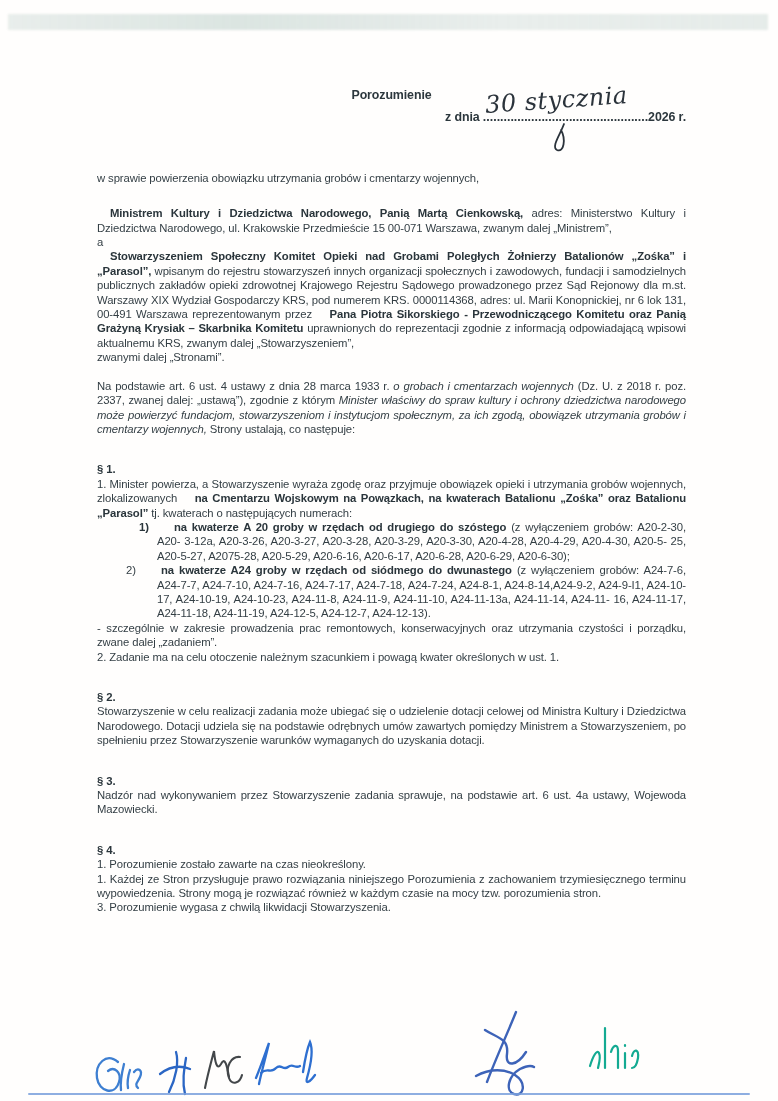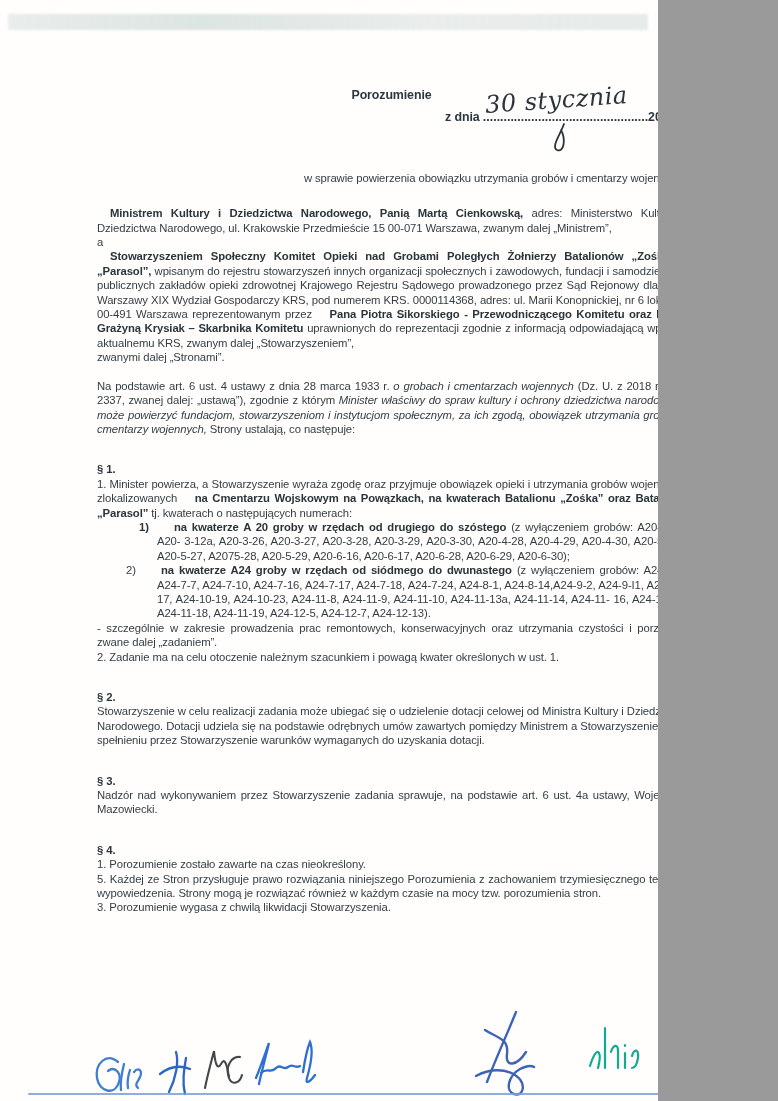--- a/index.html
+++ b/index.html
@@ -1,18 +1,18 @@
 <!DOCTYPE html>
 <html lang="pl"><head>
 <meta charset="utf-8">
 <style>
   html,body{margin:0;padding:0;background:#9a9a9a;}
   .page{
     position:relative;
-    width:658px;height:1101px;
+    width:778px;height:1101px;
     background:#fffefd;
     overflow:hidden;
     font-family:"Liberation Sans", sans-serif;
     color:#333e44;
   }
   
   .scan-band{
     position:absolute;top:14px;left:8px;right:10px;height:16px;
     background:linear-gradient(90deg, rgba(205,219,214,.45), rgba(190,208,203,.55) 30%, rgba(200,215,210,.4) 65%, rgba(205,219,214,.5));
     filter:blur(1px);
@@ -36,21 +36,21 @@
     position:absolute;left:2px;top:-17px;
     font-family:"DejaVu Serif", serif;font-style:italic;font-weight:400;
     font-size:24px;color:#2b333b;white-space:nowrap;
     transform:rotate(-4deg);letter-spacing:.5px;
   }
   .hand-flourish{position:absolute;left:66px;top:13px;}
   .j{text-align:justify;}
   .b{font-weight:bold;color:#2a353b;margin-left:13px;}
   .i{font-style:italic;}
   p{margin:0;}
-  .intro{margin-top:46px;text-align:right;}
+  .intro{margin-top:46px;}
   .blockline{display:block;}
   .mt1{margin-top:14px;}
   .mt2{margin-top:26px;}
   .mt-small{margin-top:21px;}
   .heading{font-weight:bold;color:#2a353b;}
   .subitem{
     padding-left:60px;text-indent:-31px;text-align:justify;
   }
   .subnum{display:inline-block;width:22px;text-indent:0;}
   .sig{position:absolute;}
@@ -99,21 +99,21 @@
     <div>2.  Zadanie ma na celu otoczenie należnym szacunkiem i powagą kwater określonych w ust. 1.</div>
 
     <div class="heading mt2">§ 2.</div>
     <p class="j">Stowarzyszenie w celu realizacji zadania może ubiegać się o udzielenie dotacji celowej od Ministra Kultury i Dziedzictwa Narodowego. Dotacji udziela się na podstawie odrębnych umów zawartych pomiędzy Ministrem a Stowarzyszeniem, po spełnieniu przez Stowarzyszenie warunków wymaganych do uzyskania dotacji.</p>
 
     <div class="heading mt2">§ 3.</div>
     <p class="j">Nadzór nad wykonywaniem przez Stowarzyszenie zadania sprawuje, na podstawie art. 6 ust. 4a ustawy, Wojewoda Mazowiecki.</p>
 
     <div class="heading mt2">§ 4.</div>
     <div>1.  Porozumienie zostało zawarte na czas nieokreślony.</div>
-    <p class="j">5.  Każdej ze Stron przysługuje prawo rozwiązania niniejszego Porozumienia z zachowaniem trzymiesięcznego terminu wypowiedzenia. Strony mogą je rozwiązać również w każdym czasie na mocy tzw. porozumienia stron.</p>
+    <p class="j">1.  Każdej ze Stron przysługuje prawo rozwiązania niniejszego Porozumienia z zachowaniem trzymiesięcznego terminu wypowiedzenia. Strony mogą je rozwiązać również w każdym czasie na mocy tzw. porozumienia stron.</p>
     <div>3.  Porozumienie wygasa z chwilą likwidacji Stowarzyszenia.</div>
 
   </div>
 
   <div class="sig" style="left:90px;top:1042px;">
     <svg width="66" height="56" viewBox="0 0 66 56">
       <g fill="none" stroke-width="2.3" stroke-linecap="round" stroke="#3e7fd1">
         <path d="M28,20 C16,10 5,22 7,36 C9,50 25,54 29,40 C32,30 24,24 18,29"></path>
         <path d="M34,22 C32,30 30,40 31,48"></path>
         <path d="M40,28 C38,34 37,40 38,46"></path>

